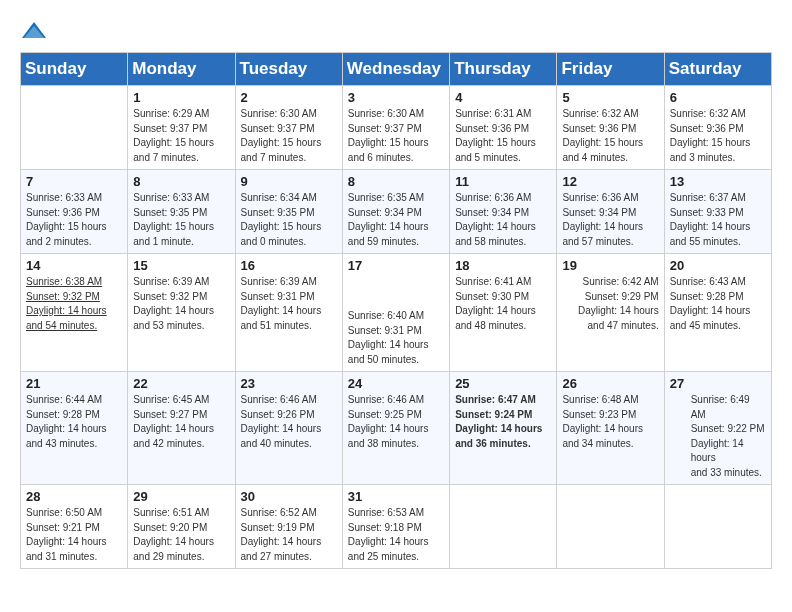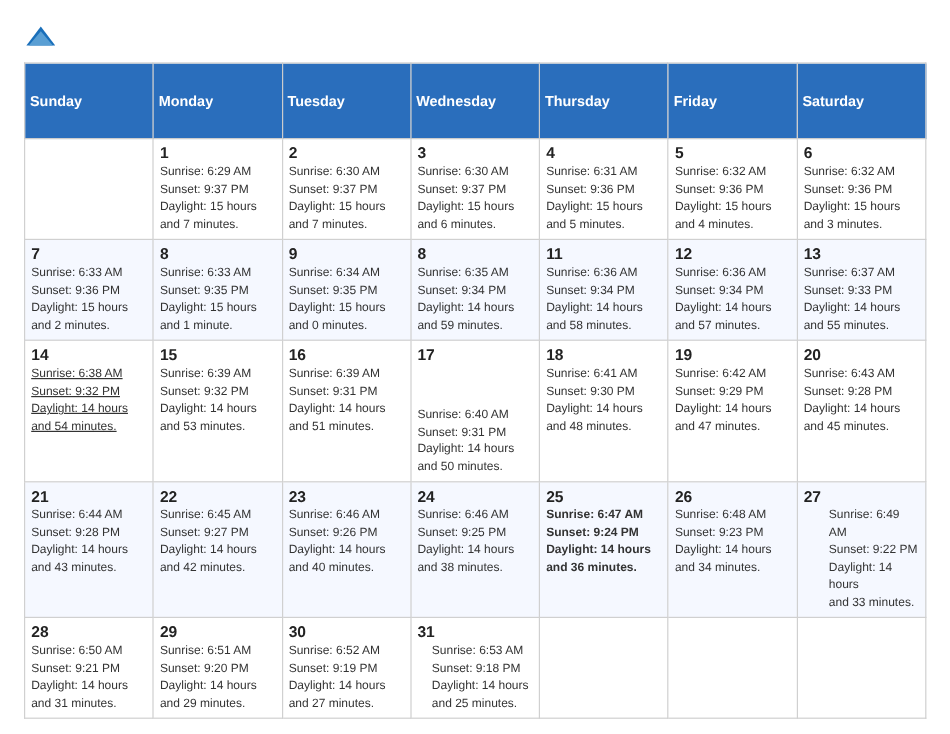--- a/index.html
+++ b/index.html
@@ -41,22 +41,22 @@
     table {
       width: 100%;
       border-collapse: collapse;
       font-size: 10.5px;
     }
     thead tr {
       background-color: #2a6ebc;
       color: #fff;
     }
     thead th {
-      padding: 24px 4px;
-      font-size: 12px;
+      padding: 6px 4px;
+      font-size: 17px;
       font-weight: bold;
       text-align: left;
       border: 1px solid #ccc;
     }
     tbody td {
       vertical-align: top;
       border: 1px solid #d0d0d0;
       padding: 4px 5px;
       width: calc(100% / 7);
       min-height: 80px;
@@ -240,21 +240,21 @@
         </td>
         <td>
           <span class="day-number">18</span>
           <div class="day-info" style="white-space: pre-line;">Sunrise: 6:41 AM
 Sunset: 9:30 PM
 Daylight: 14 hours
 and 48 minutes.</div>
         </td>
         <td>
           <span class="day-number">19</span>
-          <div class="day-info" style="white-space: pre-line;">Sunrise: 6:42 AM
+          <div class="day-info" style="white-space: pre-line; text-align: right;">Sunrise: 6:42 AM
 Sunset: 9:29 PM
 Daylight: 14 hours
 and 47 minutes.</div>
         </td>
         <td>
           <span class="day-number">20</span>
           <div class="day-info" style="white-space: pre-line;">Sunrise: 6:43 AM
 Sunset: 9:28 PM
 Daylight: 14 hours
 and 45 minutes.</div>
@@ -328,21 +328,21 @@
         </td>
         <td>
           <span class="day-number">30</span>
           <div class="day-info" style="white-space: pre-line;">Sunrise: 6:52 AM
 Sunset: 9:19 PM
 Daylight: 14 hours
 and 27 minutes.</div>
         </td>
         <td>
           <span class="day-number">31</span>
-          <div class="day-info" style="white-space: pre-line; margin-left: 12px;">Sunrise: 6:53 AM
+          <div class="day-info" style="white-space: pre-line;">Sunrise: 6:53 AM
 Sunset: 9:18 PM
 Daylight: 14 hours
 and 25 minutes.</div>
         </td>
         <td class="empty-cell"></td>
         <td class="empty-cell"></td>
         <td class="empty-cell"></td>
       </tr>
     </tbody>
 </table>

